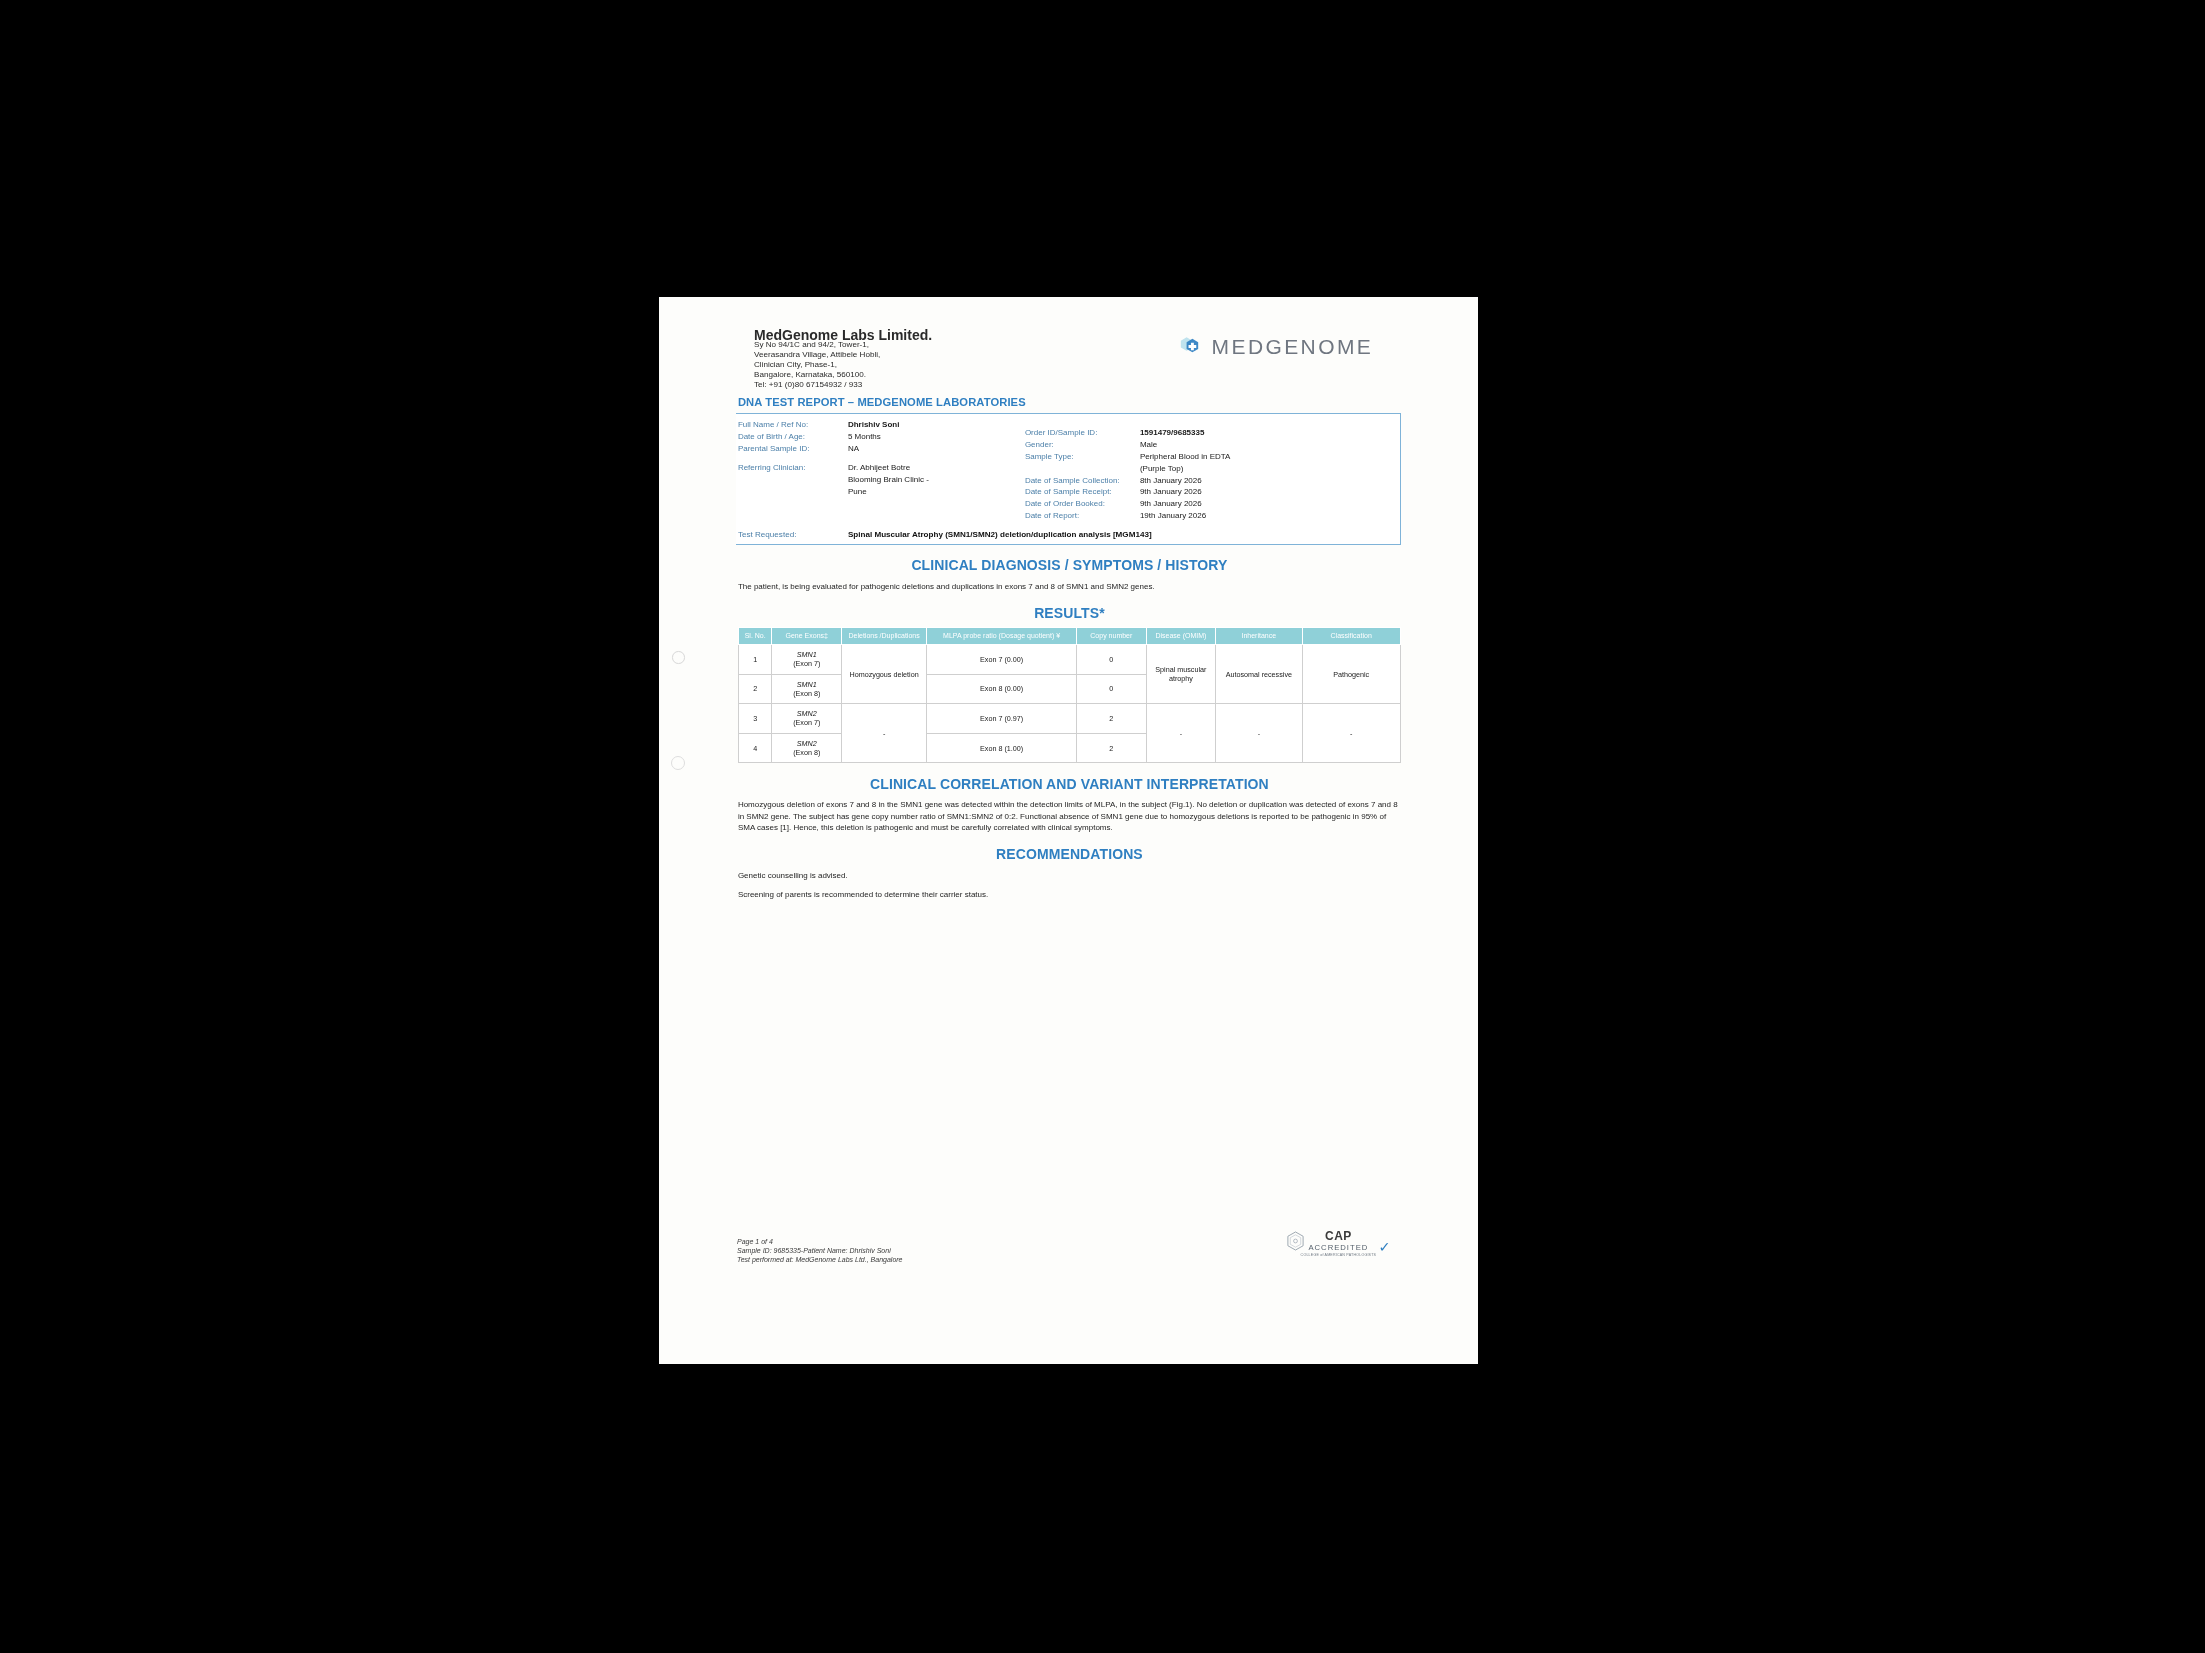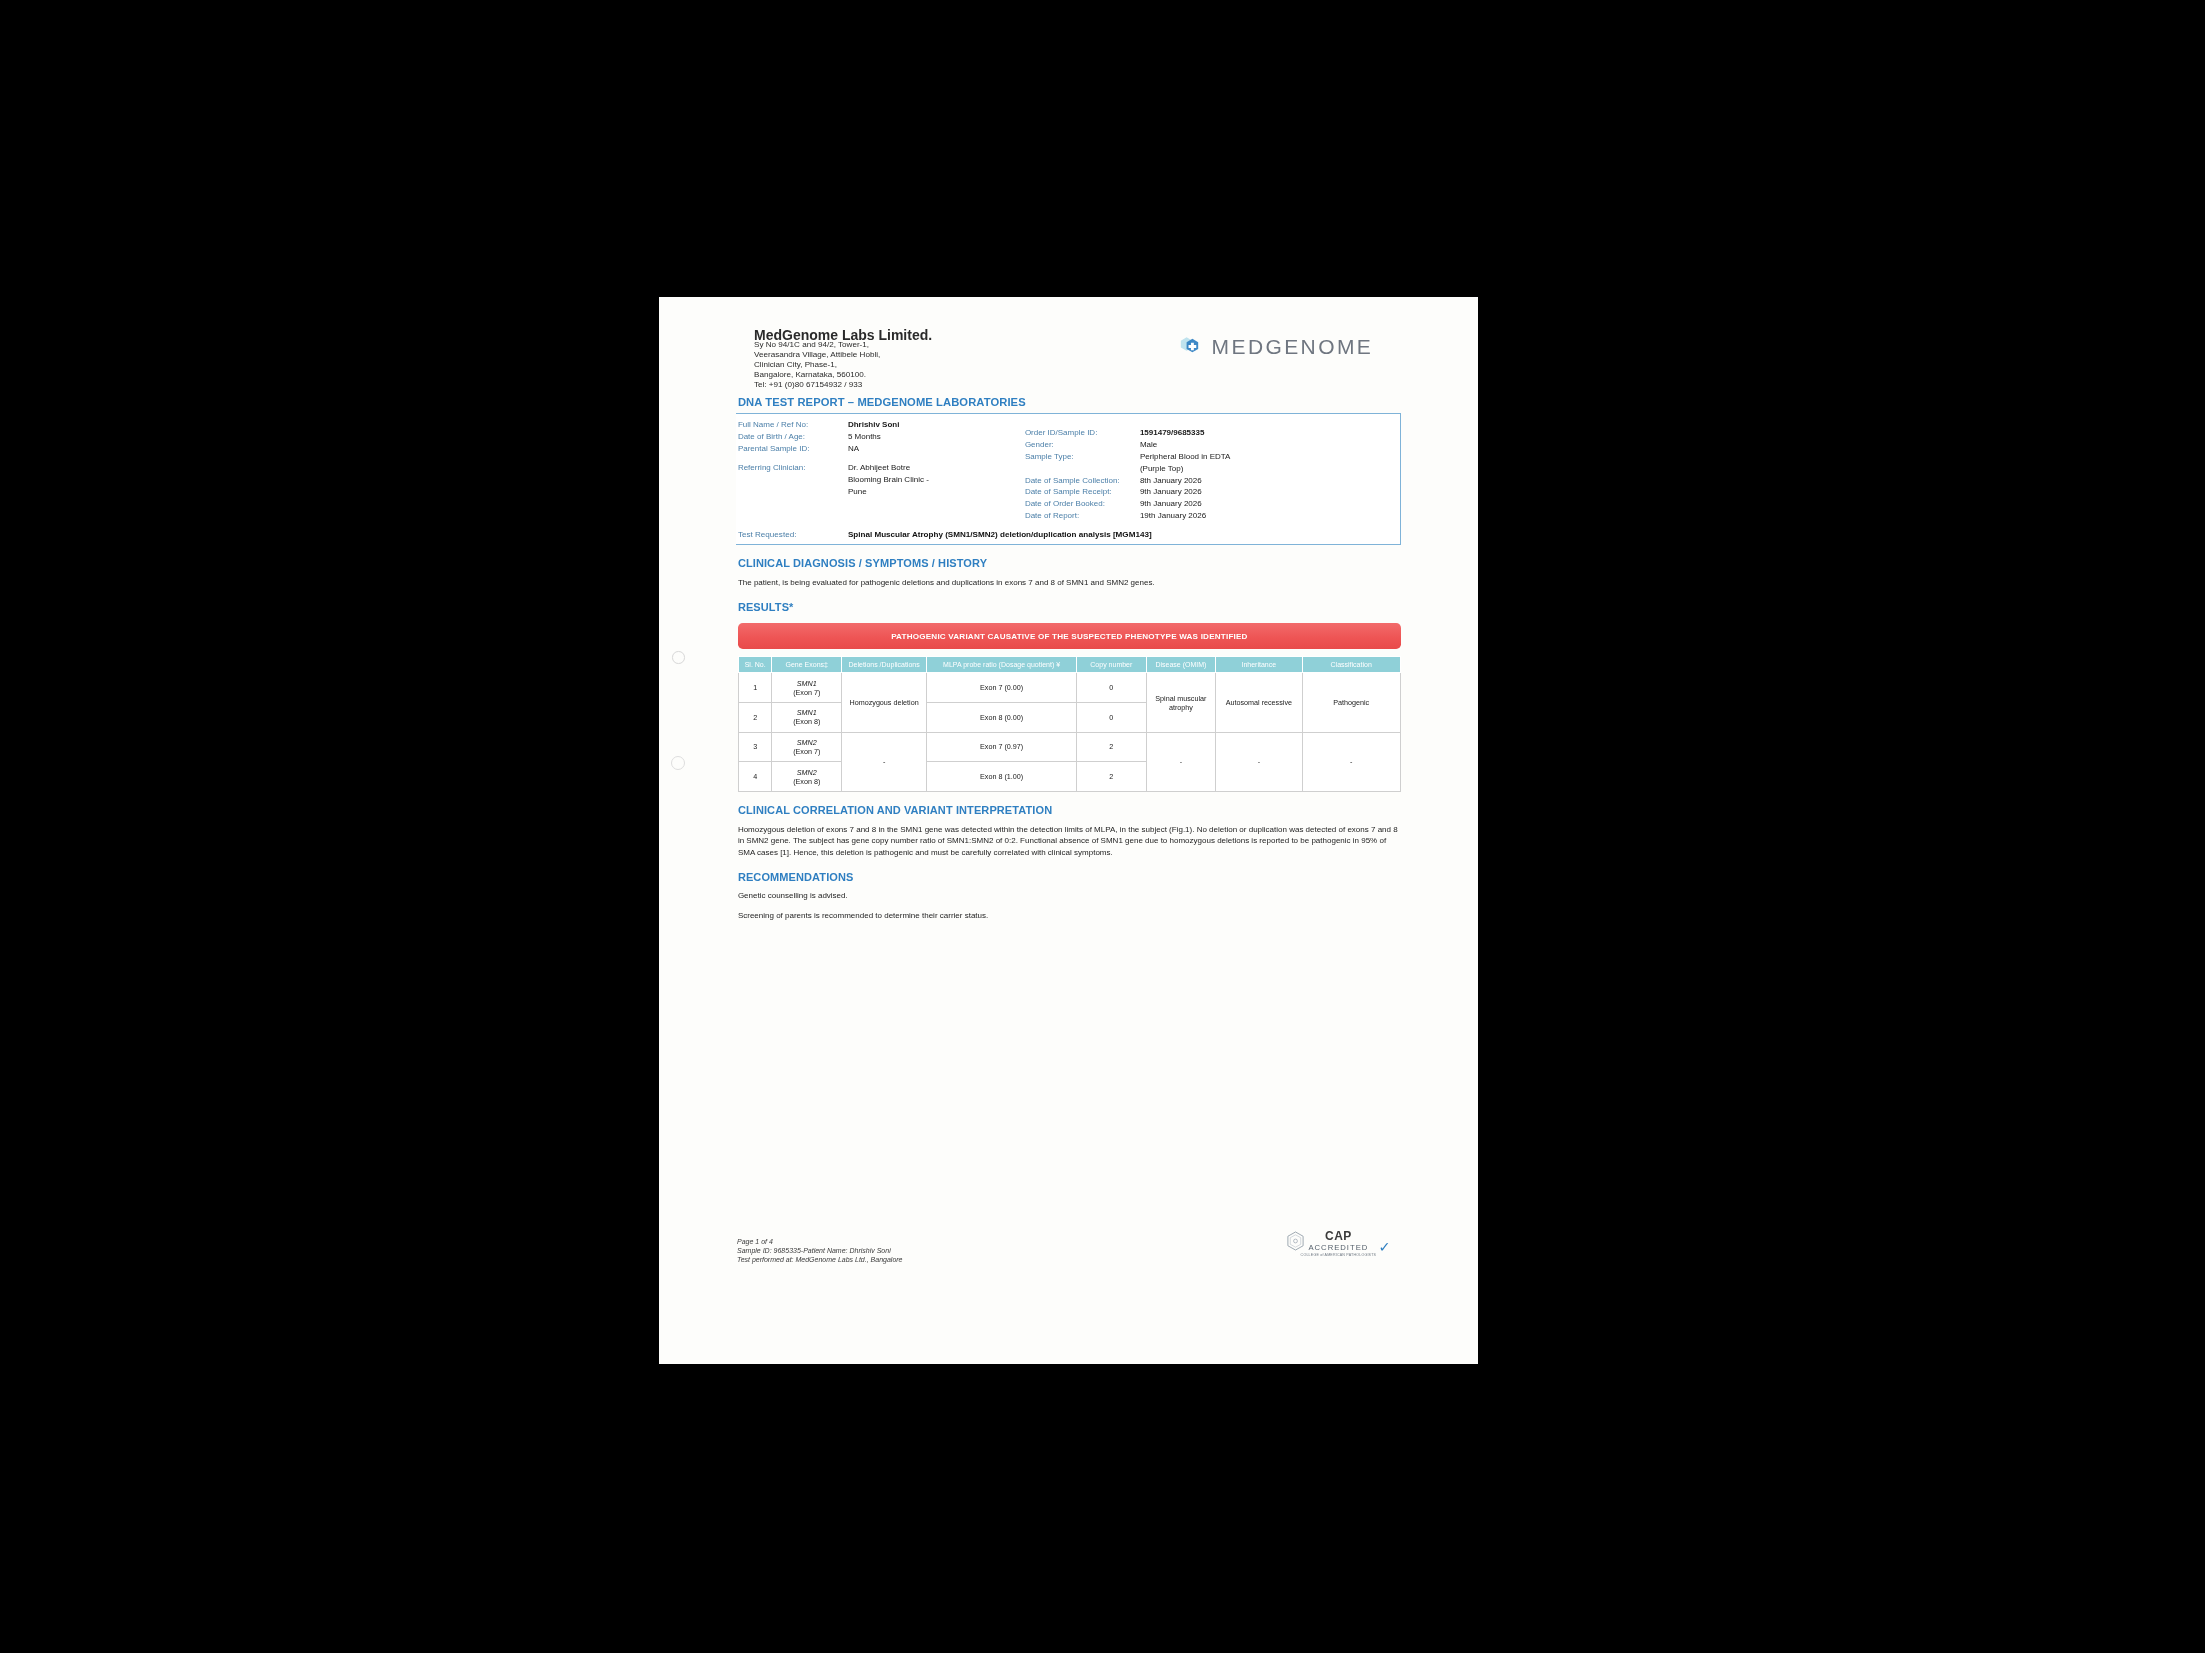--- a/index.html
+++ b/index.html
@@ -135,24 +135,25 @@
     margin-top: 6.7px;
     display: flex;
     font-size: 8.1px;
   }
   .test-req .pt-label { color: #4b7fa8; width: 110px; font-weight: normal;}
   .test-req .val { font-weight: bold; color: #111; }
 
   
   h2.sec {
     color: #2f7fc1;
-    font-size: 11px;
+    font-size: 14px;
     font-weight: bold;
     letter-spacing: 0.1px;
     margin: 12.4px 0 0 1.9px;
+    text-align: center;
   }
   p.body {
     font-size: 8px;
     line-height: 11.5px;
     color: #1d1d1d;
     margin: 7.7px 0 0 1.9px;
   }
 
   
   .banner {
@@ -386,21 +387,20 @@
           <span class="pt-label">Test Requested:</span>
           <span class="val">Spinal Muscular Atrophy (SMN1/SMN2) deletion/duplication analysis [MGM143]</span>
         </div>
       </div>
 
       <h2 class="sec">CLINICAL DIAGNOSIS / SYMPTOMS / HISTORY</h2>
       <p class="body">The patient, is being evaluated for pathogenic deletions and duplications in exons 7 and 8 of SMN1 and SMN2 genes.</p>
 
       <h2 class="sec">RESULTS*</h2>
 
-      <div class="banner">PATHOGENIC VARIANT CAUSATIVE OF THE SUSPECTED PHENOTYPE WAS IDENTIFIED</div>
 
       <table class="res">
         <colgroup>
           <col class="col1">
             <col class="col2">
             <col class="col3">
             <col class="col4">
           <col class="col5">
             <col class="col6">
             <col class="col7">

